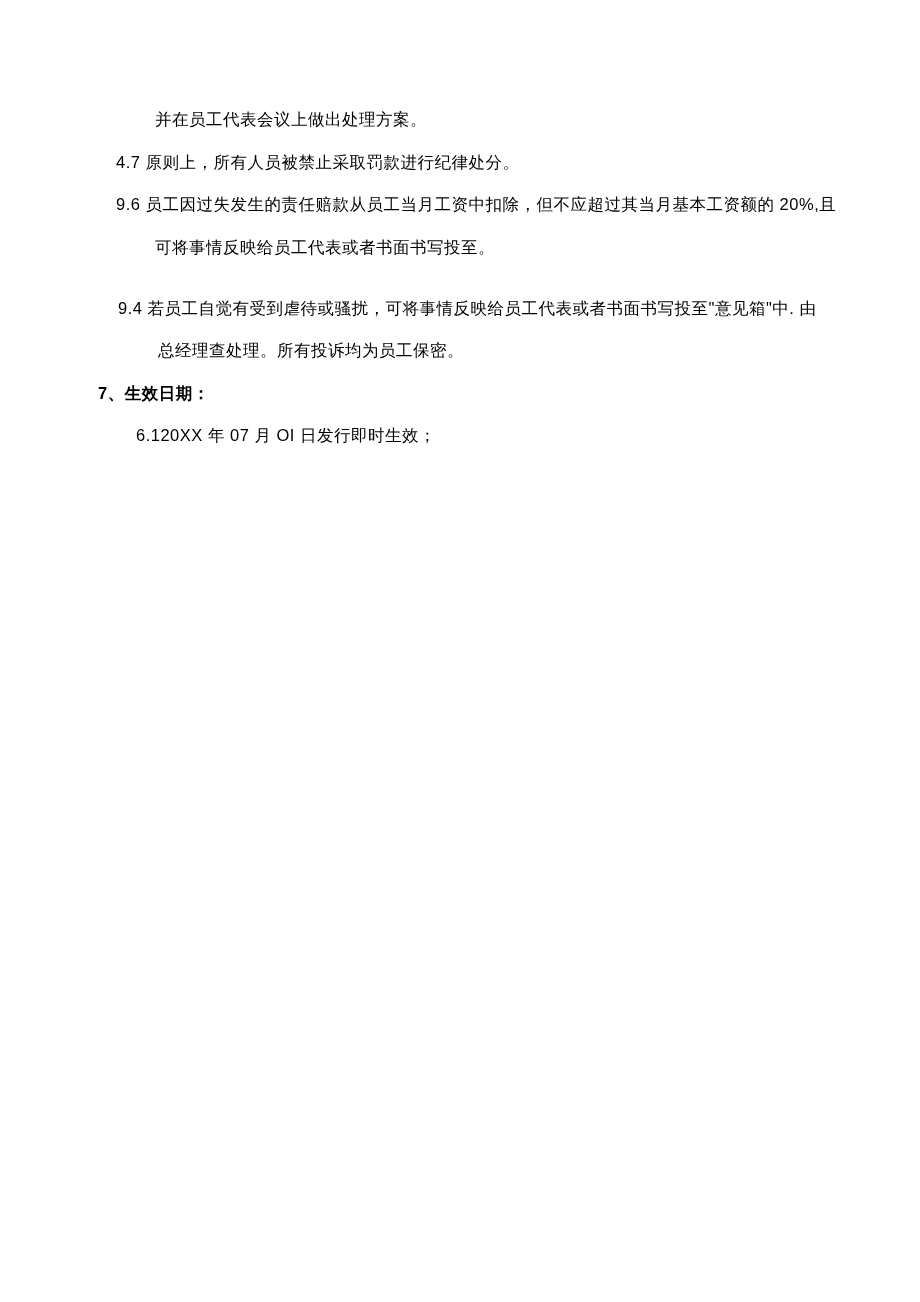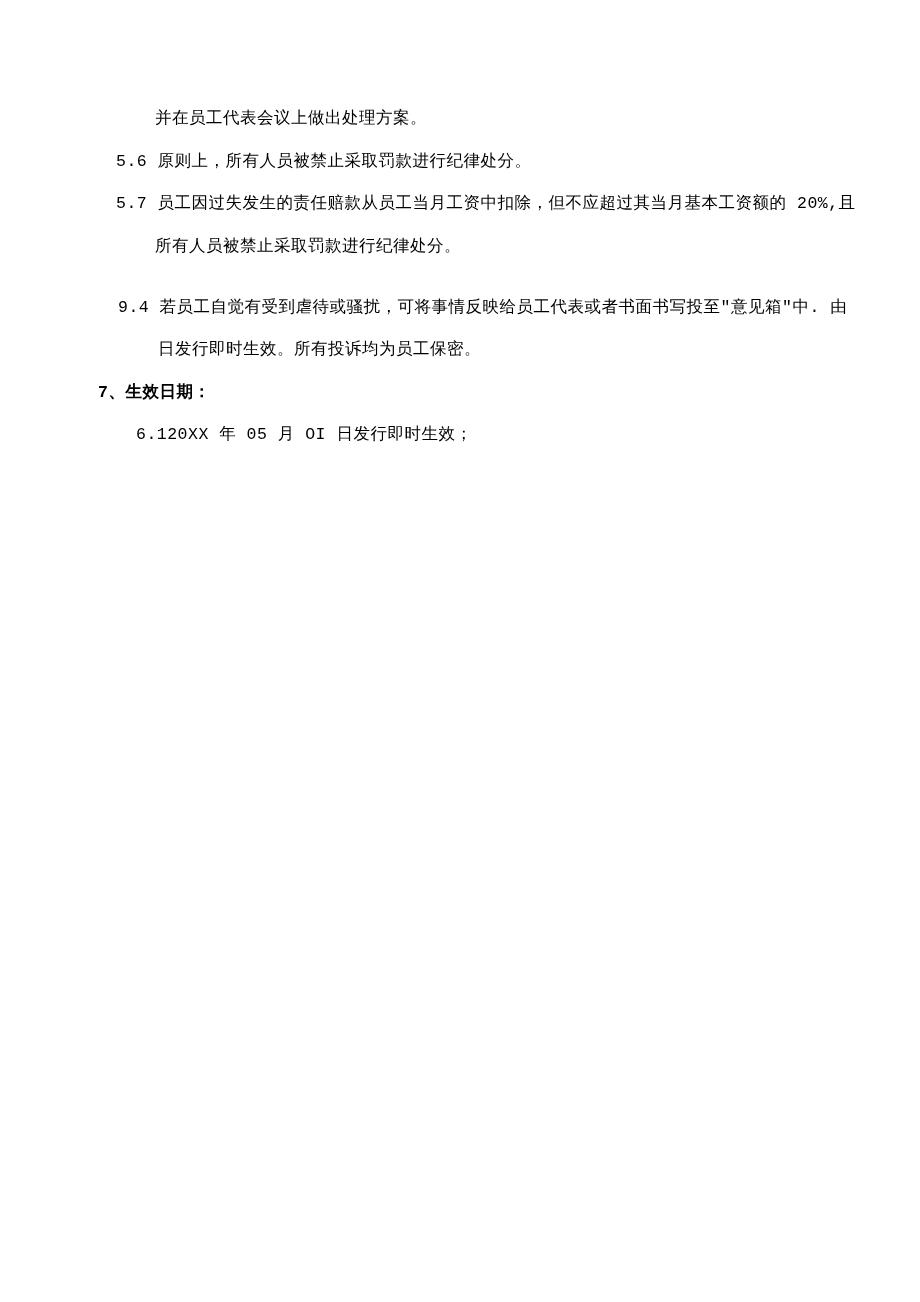--- a/index.html
+++ b/index.html
@@ -1,15 +1,15 @@
 <!DOCTYPE html>
 <html><head>
   <meta charset="utf-8">
   <style>
-    * { margin: 8px; padding: 0; box-sizing: border-box; font-family: Liberation Mono, monospace; }
+    * { margin: 8px; padding: 0; box-sizing: border-box; }
     body {
       width: 920px;
       height: 1302px;
       background: #ffffff;
       font-family: "Microsoft YaHei", "SimSun", Arial, sans-serif;
       color: #000000;
       padding: 78px 66px 0 66px;
       font-size: 16.5px;
       line-height: 2.1;
     }
@@ -25,21 +25,21 @@
     .bold { font-weight: bold; }
     .heading-indent { padding-left: 0; }
     .indent-61 { padding-left: 38px; }
     .space-block { height: 10px; }
   </style>
 </head>
 <body>
 
 <div class="page">
   <span class="line indent-continuation">并在员工代表会议上做出处理方案。</span>
-  <span class="line indent-item">5.6  原则上，所有人员被禁止采取罚款进行纪律处分。</span>
-  <span class="line indent-item">5.7 员工因过失发生的责任赔款从员工当月工资中扣除，但不应超过其当月基本工资额的 20%,且</span>
-  <span class="line indent-continuation">所有人员被禁止采取罚款进行纪律处分。</span>
+  <span class="line indent-item">4.7  原则上，所有人员被禁止采取罚款进行纪律处分。</span>
+  <span class="line indent-item">9.6 员工因过失发生的责任赔款从员工当月工资中扣除，但不应超过其当月基本工资额的 20%,且</span>
+  <span class="line indent-continuation">可将事情反映给员工代表或者书面书写投至。</span>
   <div class="space-block"></div>
   <span class="line indent-item2">9.4 若员工自觉有受到虐待或骚扰，可将事情反映给员工代表或者书面书写投至"意见箱"中. 由</span>
-  <span class="line indent-continuation2">日发行即时生效。所有投诉均为员工保密。</span>
+  <span class="line indent-continuation2">总经理查处理。所有投诉均为员工保密。</span>
   <span class="line bold heading-indent">7、生效日期：</span>
-  <span class="line indent-61">6.120XX 年 05 月 OI 日发行即时生效；</span>
+  <span class="line indent-61">6.120XX 年 07 月 OI 日发行即时生效；</span>
 </div>
 
 </body></html>

